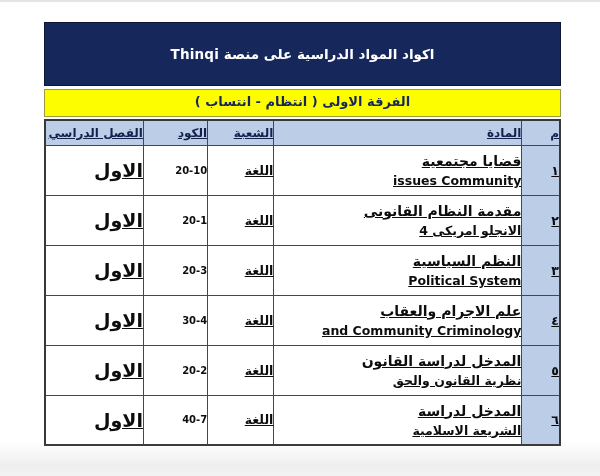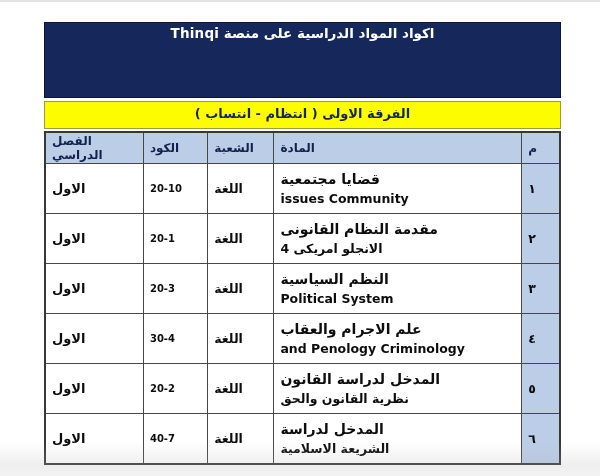--- a/index.html
+++ b/index.html
@@ -25,28 +25,28 @@
   .doc {
     position: absolute;
     left: 44px;
     top: 22px;
     width: 517px;
     direction: rtl;
   }
 
   .navy-header {
     box-sizing: border-box;
-    height: 76px;
+    height: 64px;
     background: #16275c;
     border: 1px solid #0c1531;
     color: #ffffff;
     font-weight: bold;
     text-align: center;
     display: flex;
-    flex-direction: row;
+    flex-direction: column;
     justify-content: space-evenly;
     padding: 2px 4px;
   }
   .navy-header .t1 { font-size: 13.5px; letter-spacing: 0.2px; }
   .navy-header .t2 { font-size: 13.5px; letter-spacing: 0.2px; }
 
   .yellow-bar {
     box-sizing: border-box;
     margin-top: 3px;
     height: 28px;
@@ -69,45 +69,46 @@
     background: #ffffff;
   }
   table.codes col.c-no       { width: 38px;  }
   table.codes col.c-subject  { width: 247px; }
   table.codes col.c-section  { width: 66px;  }
   table.codes col.c-code     { width: 64px;  }
   table.codes col.c-semester { width: 98px;  }
 
   table.codes th, table.codes td {
     border: 1.5px solid #474747;
-    text-align: left;
+    text-align: right;
     vertical-align: middle;
-    padding: 1px 6px;
+    padding: 1px 0;
     font-weight: bold;
     box-sizing: border-box;
+    text-decoration: underline;
   }
   table.codes th {
     background: #bccde8;
     color: #13224d;
     font-size: 12px;
     height: 25px;
   }
   table.codes td { height: 50px; color: #0d0d0d; }
 
   td.cell-no {
     background: #bccde8;
     color: #14234e;
     font-size: 12.5px;
   }
   td.cell-subject .s1 { font-size: 14px; line-height: 1.5; }
   td.cell-subject .s2 { font-size: 12.5px; line-height: 1.4; }
   td.cell-section { font-size: 12.5px; }
   td.cell-code { font-size: 10px; }
   td.cell-code .ltr { direction: ltr; unicode-bidi: isolate; display: inline-block; }
-  td.cell-semester { font-size: 13px; }
+  td.cell-semester { font-size: 19px; }
 </style>
 </head>
 <body>
 
 <div class="photo-top-edge"></div>
 
 <div class="doc">
 
   <div class="navy-header">
     <div class="t1">اكواد المواد الدراسية على منصة Thinqi</div>
@@ -160,21 +161,21 @@
           <div class="s2" dir="ltr">Political System</div>
         </td>
         <td class="cell-section">اللغة</td>
         <td class="cell-code"><span class="ltr">20-3</span></td>
         <td class="cell-semester">الاول</td>
       </tr>
       <tr>
         <td class="cell-no">٤</td>
         <td class="cell-subject">
           <div class="s1">علم الاجرام والعقاب</div>
-          <div class="s2" dir="ltr">and Penology Criminology</div>
+          <div class="s2" dir="ltr">and Community Criminology</div>
         </td>
         <td class="cell-section">اللغة</td>
         <td class="cell-code"><span class="ltr">30-4</span></td>
         <td class="cell-semester">الاول</td>
       </tr>
       <tr>
         <td class="cell-no">٥</td>
         <td class="cell-subject">
           <div class="s1">المدخل لدراسة القانون</div>
           <div class="s2" dir="rtl">نظرية القانون والحق</div>

